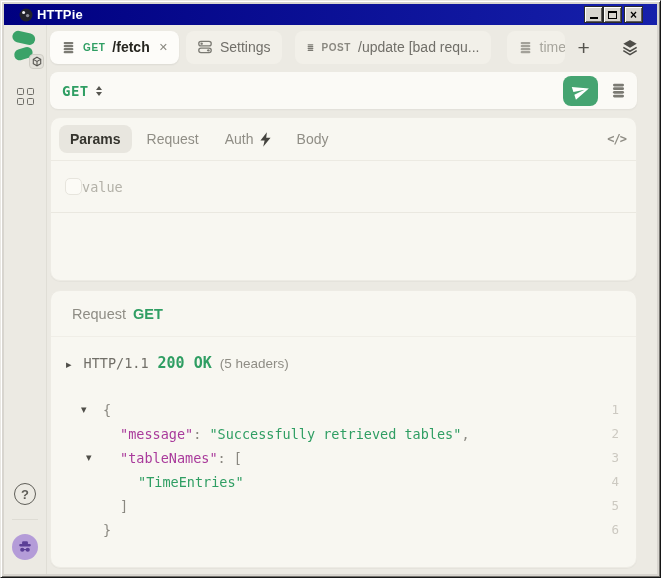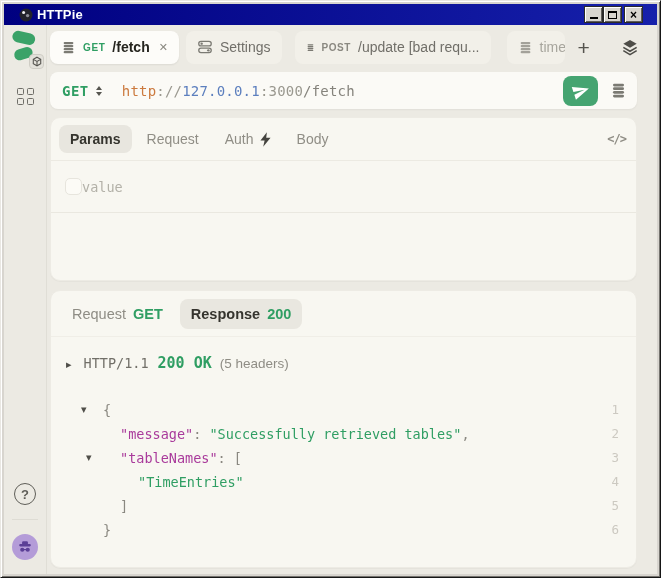--- a/index.html
+++ b/index.html
@@ -275,23 +275,20 @@
       </div>
 
       <div class="urlbar">
         <button style="background:transparent;border:none;display:flex;align-items:center;">
           <span class="url-method mono">GET</span>
           <span class="updown">
               <i class="up"></i>
               <i class="dn"></i>
             </span>
         </button>
-        <div class="url-text mono">
-          <span class="u-scheme">http</span><span class="u-sep">://</span><span class="u-host">127.0.0.1</span><span class="u-port">:3000</span><span class="u-path">/fetch</span>
-        </div>
         <div class="url-spacer"></div>
         <button class="send-btn">
           <svg width="18" height="18" viewBox="0 0 24 24" style="transform:rotate(-18deg);">
             <path d="M2 21 L23 12 L2 3 L2 10 L17 12 L2 14 Z" fill="#ffffff"></path>
           </svg>
         </button>
         <button class="iconbtn">
           <svg width="17" height="17" viewBox="0 0 20 20">
             <rect x="3.5" y="2" width="13" height="3.2" rx="1.6" fill="#7b7a73"></rect>
             <rect x="3.5" y="6.3" width="13" height="3.2" rx="1.6" fill="#7b7a73"></rect>
@@ -325,24 +322,20 @@
           <input class="kv-input kv-value" placeholder="value" style="">
         </div>
       </div>
 
       <div class="card resp-card">
         <div class="resp-tabs">
           <button class="rtab">
             <span class="lab">Request</span>
             <span class="grn">GET</span>
           </button>
-          <button class="rtab active">
-            <span class="lab">Response</span>
-            <span class="grn">200</span>
-          </button>
         </div>
 
         <div class="status-line">
           <span class="caret">▸</span>
           <span class="proto mono">HTTP/1.1</span>
           <span class="stat mono">200 OK</span>
           <span class="note">(5 headers)</span>
         </div>
 
         <div class="json-view mono">

